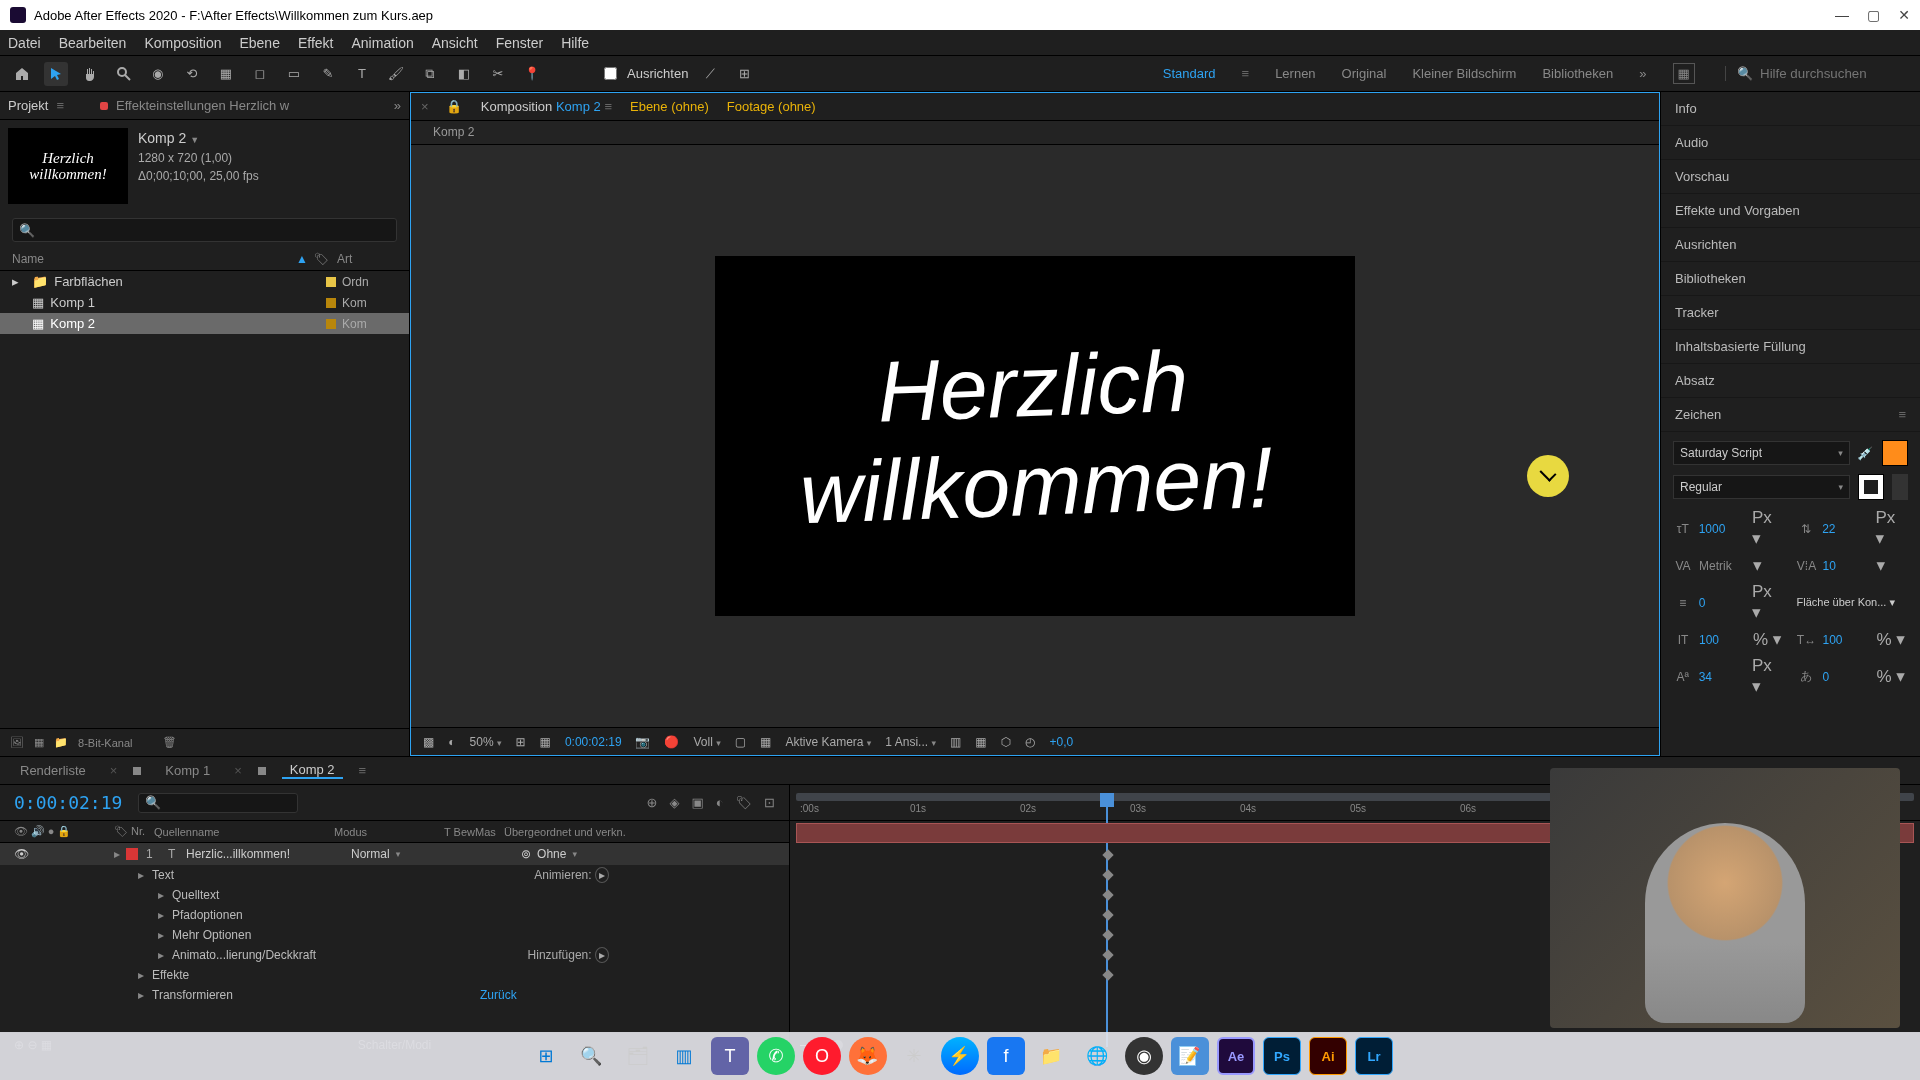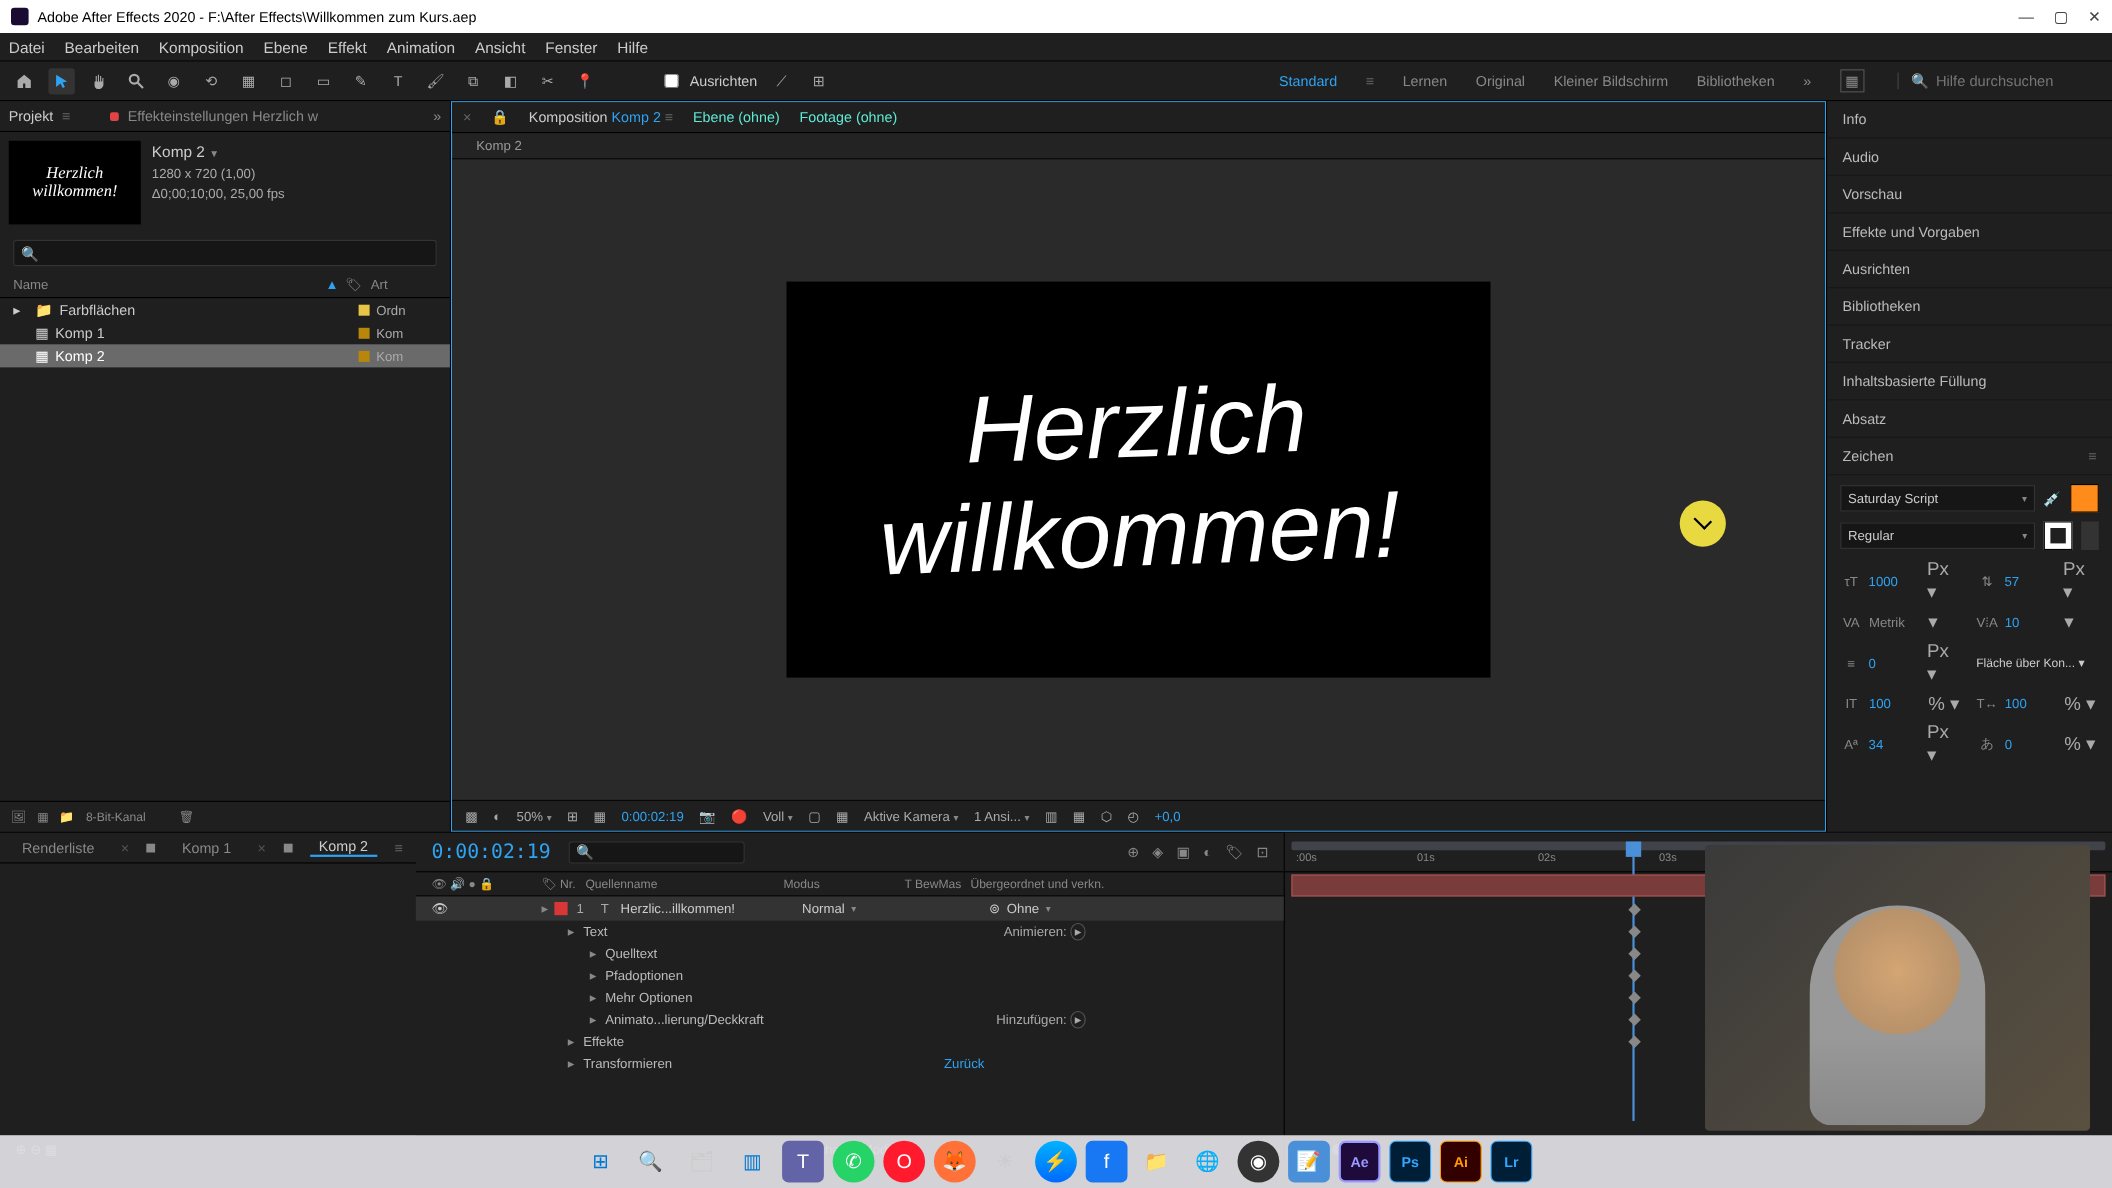--- a/index.html
+++ b/index.html
@@ -36,42 +36,42 @@
 .asset-list{flex:1}
 .asset-row{display:flex;align-items:center;padding:3px 12px;font-size:13px;color:#ccc;gap:6px}
 .asset-row.selected{background:#6a6a6a;color:#fff}
 .asset-row .indent{width:14px}
 .asset-row .swatch{width:10px;height:10px}
 .asset-row .name{flex:1}
 .asset-row .type{width:55px;font-size:12px;color:#aaa}
 .left-footer{height:28px;border-top:1px solid #000;display:flex;align-items:center;padding:0 10px;gap:10px;font-size:11px;color:#888}
 .viewer{flex:1;background:#232323;display:flex;flex-direction:column;border:1px solid #2ea3f2}
 .viewer-tabs{height:28px;background:#1f1f1f;display:flex;align-items:center;padding:0 10px;gap:18px;font-size:13px;border-bottom:1px solid #000}
-.viewer-tabs .tab{color:#5eead4}
+.viewer-tabs .tab{color:#eab308}
 .viewer-tabs .tab.active{color:#ccc}
 .viewer-breadcrumb{height:24px;padding:4px 22px;font-size:12px;color:#999;border-bottom:1px solid #000}
 .canvas-area{flex:1;display:flex;align-items:center;justify-content:center;position:relative;background:#2a2a2a}
 .canvas{width:640px;height:360px;background:#000;display:flex;align-items:center;justify-content:center}
 .canvas-text{font-family:'Brush Script MT',cursive;font-size:86px;color:#fff;line-height:1.15;text-align:center;font-style:italic;font-weight:400;transform:rotate(-2deg)}
 .highlight-cursor{position:absolute;width:42px;height:42px;background:#e8d940;border-radius:50%;right:90px;top:310px;display:flex;align-items:center;justify-content:center}
 .highlight-cursor::after{content:"";width:8px;height:12px;border-left:2px solid #000;border-bottom:2px solid #000;transform:rotate(-45deg) translate(2px,-2px)}
 .viewer-footer{height:28px;background:#1f1f1f;border-top:1px solid #000;display:flex;align-items:center;padding:0 12px;gap:14px;font-size:12px;color:#aaa}
 .viewer-footer .blue{color:#2ea3f2}
 .right-panel{width:260px;background:#1f1f1f;border-left:1px solid #000;display:flex;flex-direction:column}
 .rp-item{padding:9px 14px;border-bottom:1px solid #171717;font-size:13px;color:#bbb}
 .char-body{padding:8px 12px;display:flex;flex-direction:column;gap:8px}
 .char-row{display:flex;align-items:center;gap:8px}
 .char-select{flex:1;background:#161616;border:1px solid #333;height:24px;padding:0 6px;font-size:12px;color:#ccc;display:flex;align-items:center;justify-content:space-between}
 .color-sw{width:26px;height:26px}
 .char-grid{display:grid;grid-template-columns:1fr 1fr;gap:6px 12px;font-size:12px}
 .char-prop{display:flex;align-items:center;gap:6px}
 .char-prop .ico{width:20px;height:16px;display:flex;align-items:center;justify-content:center;color:#888}
 .char-prop .val{color:#2ea3f2;width:48px}
 .char-prop .unit{color:#aaa;font-size:17px}
-.timeline{height:300px;background:#1f1f1f;border-top:1px solid #000;display:flex;}
+.timeline{height:300px;background:#1f1f1f;border-top:1px solid #000;display:flex;flex-direction:column}
 .tl-tabs{height:28px;display:flex;align-items:center;padding:0 12px;gap:16px;font-size:13px;border-bottom:1px solid #000}
 .tl-tabs .tab{color:#888;padding:0 8px}
 .tl-tabs .tab.active{color:#ccc;border-bottom:2px solid #2ea3f2}
 .tl-content{flex:1;display:flex}
 .tl-left{width:790px;border-right:1px solid #000;display:flex;flex-direction:column}
 .tl-time-row{height:36px;display:flex;align-items:center;padding:0 14px;gap:16px;border-bottom:1px solid #000}
 .tc{color:#2ea3f2;font-size:18px;font-family:monospace}
 .tl-icons{margin-left:auto;display:flex;gap:12px;color:#888}
 .tl-header{height:22px;display:flex;align-items:center;font-size:11px;color:#888;padding:0 14px;border-bottom:1px solid #000}
 .tl-header .c1{width:100px}
@@ -317,21 +317,21 @@
   <div style="width:16px;height:26px;background:#333"></div>
 </div>
 <div class="char-grid">
   <div class="char-prop">
             <span class="ico">τT</span>
             <span class="val">1000</span>
             <span class="unit">Px ▾</span>
           </div>
   <div class="char-prop">
             <span class="ico">⇅</span>
-            <span class="val">57</span>
+            <span class="val">22</span>
             <span class="unit">Px ▾</span>
           </div>
   <div class="char-prop">
             <span class="ico">VA</span>
             <span class="val" style="color:#888">Metrik</span>
             <span class="unit">▾</span>
           </div>
   <div class="char-prop">
             <span class="ico">V⁞A</span>
             <span class="val">10</span>

